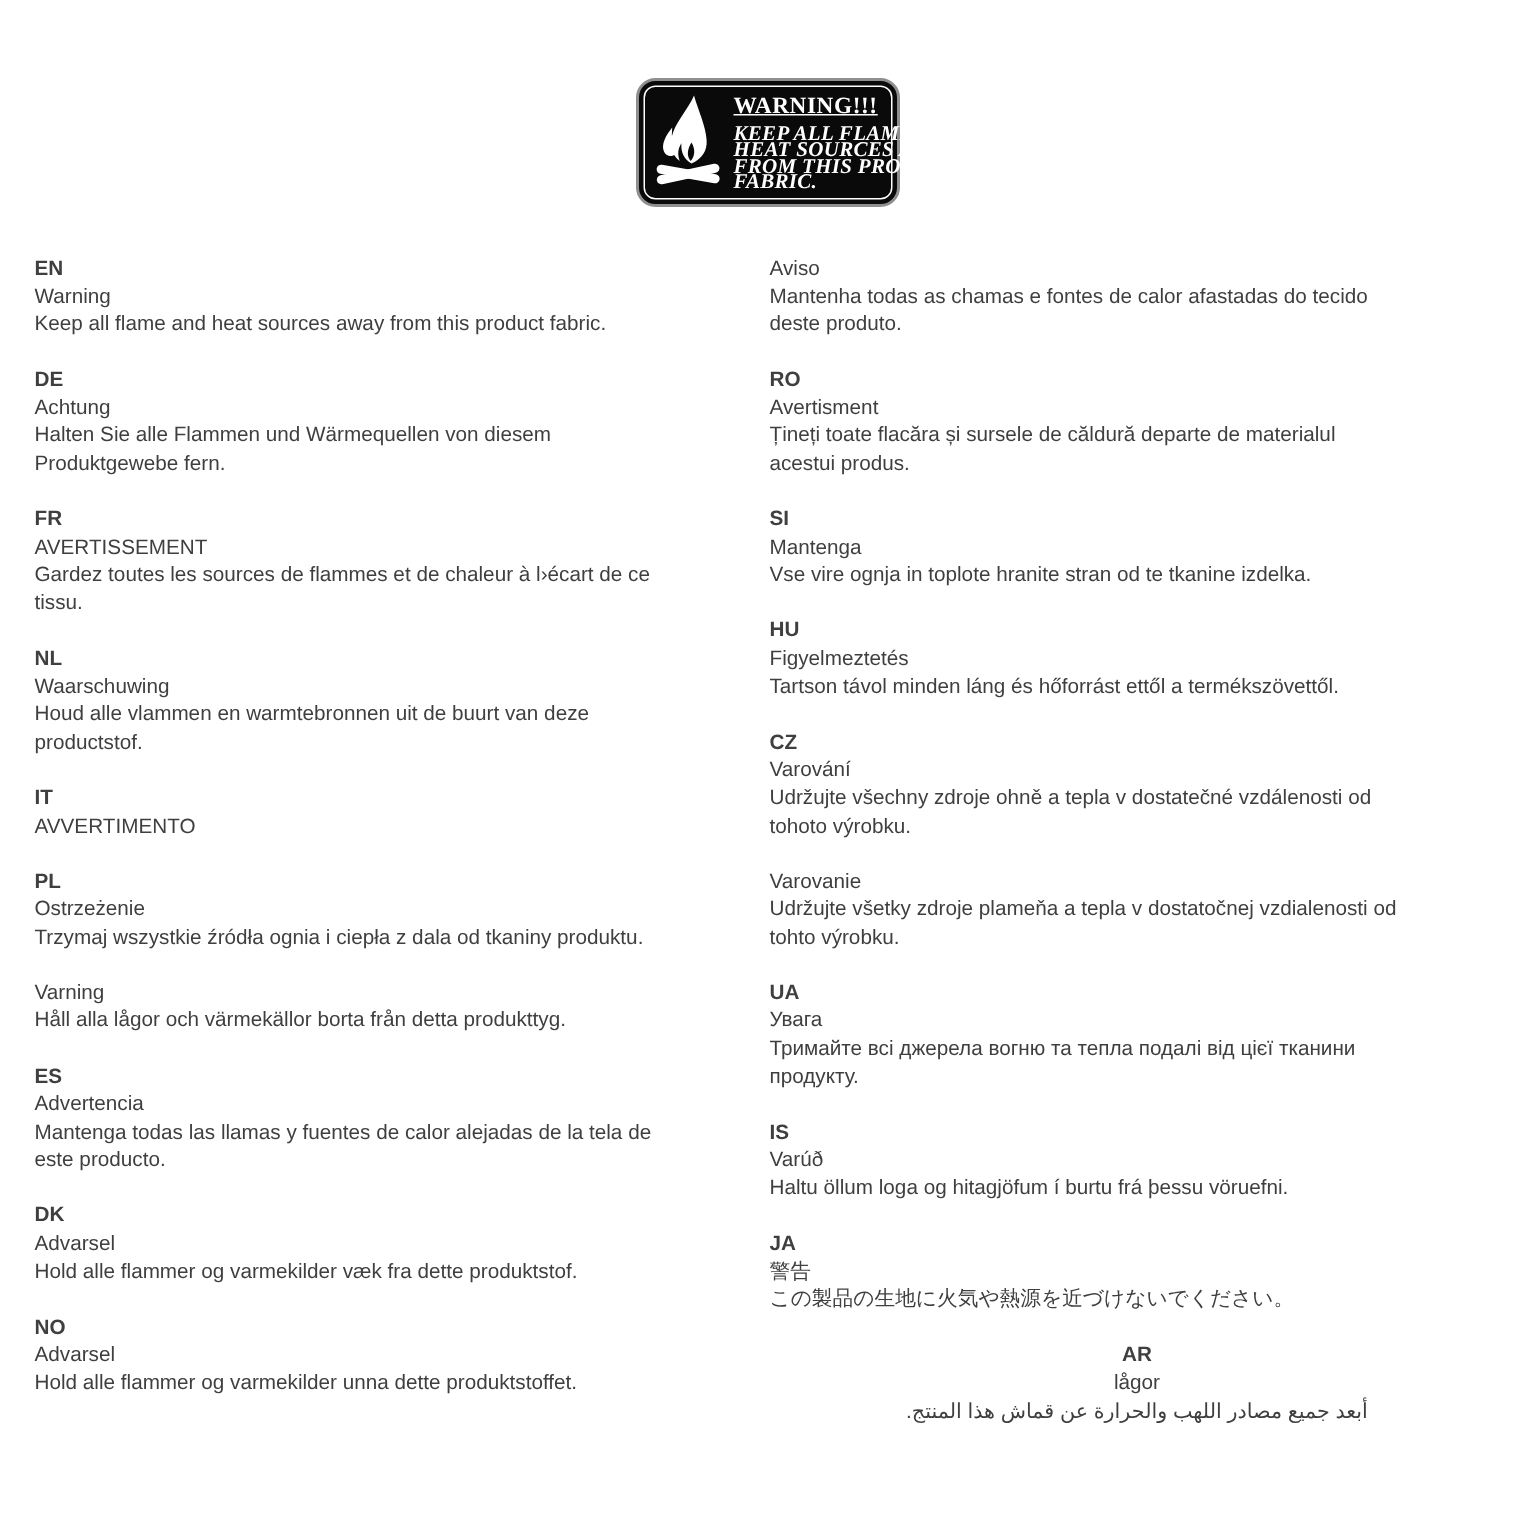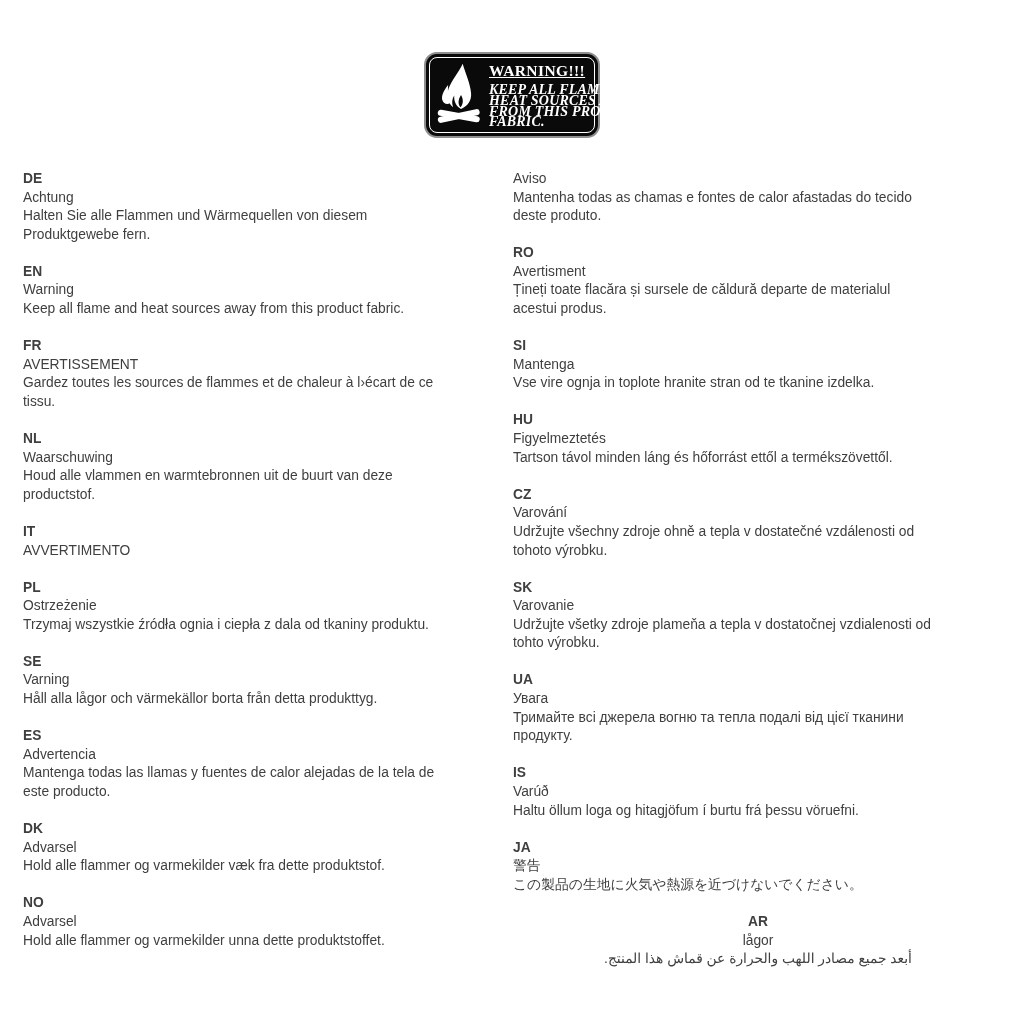--- a/index.html
+++ b/index.html
@@ -90,31 +90,31 @@
         <div>HEAT SOURCES AWAY</div>
         <div>FROM THIS PRODUCT</div>
         <div>FABRIC.</div>
       </div>
   </div>
 </div>
 
 <div class="columns">
   <div class="col col-left">
       <div class="lang-section">
+        <div class="lang-code">EN</div>
+        <div class="lang-title">Warning</div>
+        <div class="lang-body">Keep all flame and heat sources away from this product fabric.</div>
+      </div>
+      <div class="lang-section">
         <div class="lang-code">DE</div>
         <div class="lang-title">Achtung</div>
         <div class="lang-body">Halten Sie alle Flammen und Wärmequellen von diesem
 Produktgewebe fern.</div>
       </div>
       <div class="lang-section">
-        <div class="lang-code">EN</div>
-        <div class="lang-title">Warning</div>
-        <div class="lang-body">Keep all flame and heat sources away from this product fabric.</div>
-      </div>
-      <div class="lang-section">
         <div class="lang-code">FR</div>
         <div class="lang-title">AVERTISSEMENT</div>
         <div class="lang-body">Gardez toutes les sources de flammes et de chaleur à l›écart de ce
 tissu.</div>
       </div>
       <div class="lang-section">
         <div class="lang-code">NL</div>
         <div class="lang-title">Waarschuwing</div>
         <div class="lang-body">Houd alle vlammen en warmtebronnen uit de buurt van deze
 productstof.</div>
@@ -122,21 +122,20 @@
       <div class="lang-section">
         <div class="lang-code">IT</div>
         <div class="lang-title">AVVERTIMENTO</div>
       </div>
       <div class="lang-section">
         <div class="lang-code">PL</div>
         <div class="lang-title">Ostrzeżenie</div>
         <div class="lang-body">Trzymaj wszystkie źródła ognia i ciepła z dala od tkaniny produktu.</div>
       </div>
       <div class="lang-section">
-        <div class="lang-code">SE</div>
         <div class="lang-title">Varning</div>
         <div class="lang-body">Håll alla lågor och värmekällor borta från detta produkttyg.</div>
       </div>
       <div class="lang-section">
         <div class="lang-code">ES</div>
         <div class="lang-title">Advertencia</div>
         <div class="lang-body">Mantenga todas las llamas y fuentes de calor alejadas de la tela de
 este producto.</div>
       </div>
       <div class="lang-section">
@@ -172,21 +171,20 @@
         <div class="lang-title">Figyelmeztetés</div>
         <div class="lang-body">Tartson távol minden láng és hőforrást ettől a termékszövettől.</div>
       </div>
       <div class="lang-section">
         <div class="lang-code">CZ</div>
         <div class="lang-title">Varování</div>
         <div class="lang-body">Udržujte všechny zdroje ohně a tepla v dostatečné vzdálenosti od
 tohoto výrobku.</div>
       </div>
       <div class="lang-section">
-        <div class="lang-code">SK</div>
         <div class="lang-title">Varovanie</div>
         <div class="lang-body">Udržujte všetky zdroje plameňa a tepla v dostatočnej vzdialenosti od
 tohto výrobku.</div>
       </div>
       <div class="lang-section">
         <div class="lang-code">UA</div>
         <div class="lang-title">Увага</div>
         <div class="lang-body">Тримайте всі джерела вогню та тепла подалі від цієї тканини
 продукту.</div>
       </div>

